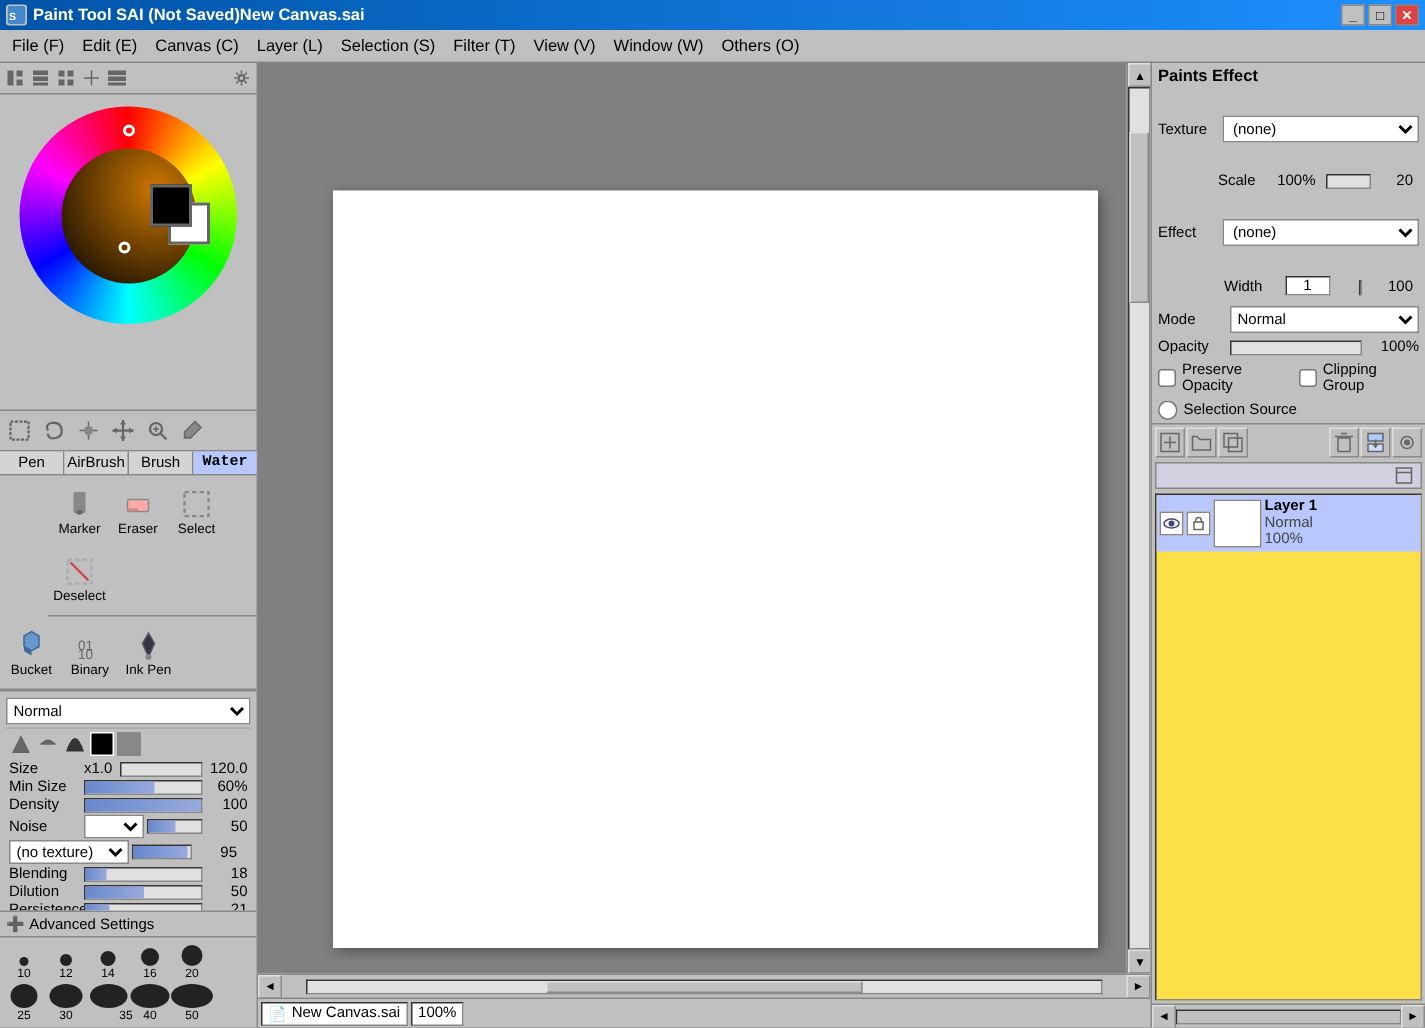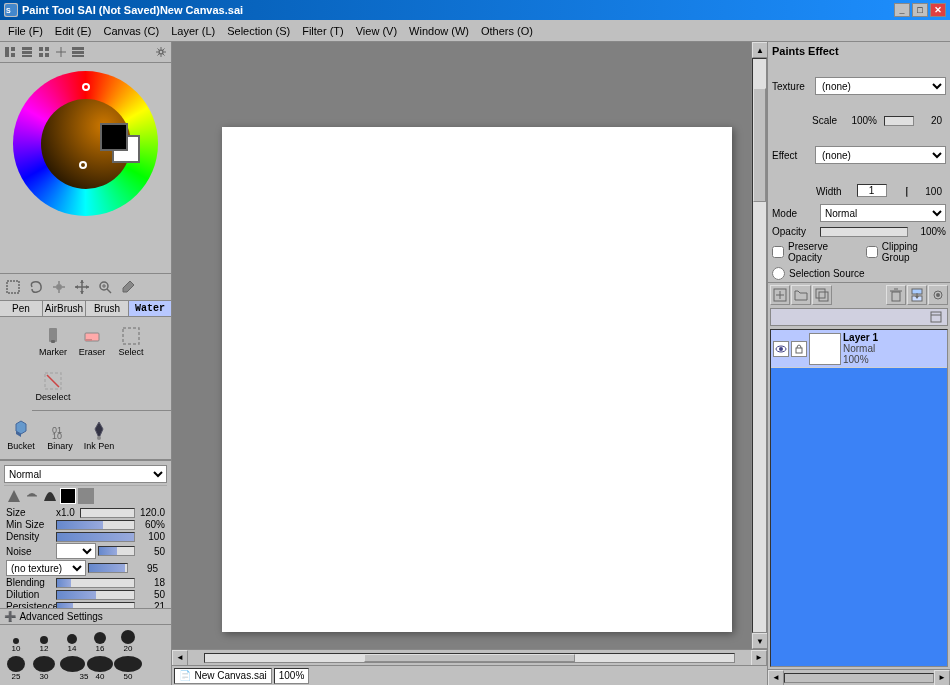--- a/index.html
+++ b/index.html
@@ -81,21 +81,21 @@
     .mode-select { font-size: 10px; background: #fff; border: 1px solid #888; height: 18px; flex: 1; }
     .opacity-value { font-size: 10px; text-align: right; width: 35px; }
     
     #checkboxes-row { display: flex; align-items: center; gap: 4px; margin: 2px 4px; font-size: 10px; }
     #selection-source-row { display: flex; align-items: center; gap: 4px; margin: 2px 4px; font-size: 10px; }
     
     
     #layer-toolbar { display: flex; align-items: center; padding: 2px; border-top: 1px solid #888; gap: 1px; }
     .layer-btn { width: 20px; height: 20px; background: #c0c0c0; border: 1px outset #e0e0e0; display: flex; align-items: center; justify-content: center; font-size: 10px; cursor: pointer; }
     
-    #layers-list { flex: 1; background: #3b82f6; border: 1px inset #888; margin: 2px; overflow-y: auto; }
+    #layers-list { flex: 1; background: #fde047; border: 1px inset #888; margin: 2px; overflow-y: auto; }
     .layer-row { display: flex; align-items: center; padding: 2px; border-bottom: 1px solid #d0d0d0; gap: 2px; cursor: pointer; }
     .layer-row.selected { background: #b8c8ff; }
     .layer-visibility { width: 16px; height: 16px; display: flex; align-items: center; justify-content: center; border: 1px solid #888; background: #fff; cursor: pointer; font-size: 10px; }
     .layer-lock { width: 16px; height: 16px; display: flex; align-items: center; justify-content: center; border: 1px solid #888; background: #fff; cursor: pointer; font-size: 10px; }
     .layer-thumb { width: 32px; height: 32px; background: white; border: 1px solid #888; flex-shrink: 0; }
     .layer-info { font-size: 10px; flex: 1; }
     .layer-name { font-weight: bold; }
     .layer-blend { color: #444; }
     .layer-opacity { color: #444; }
     

